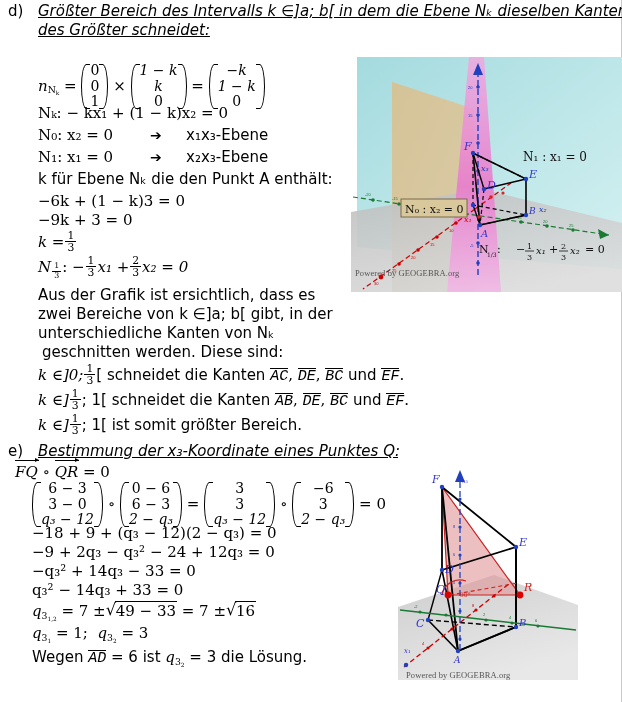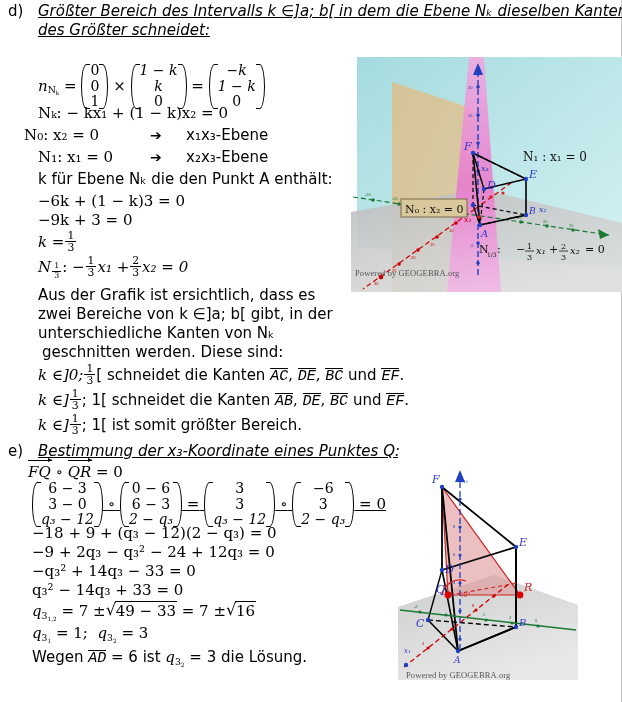--- a/index.html
+++ b/index.html
@@ -161,21 +161,21 @@
     <span>=</span>
     <span class="vec"><span class="rows">
       <span style="display:block" class="mi">−k</span>
       <span style="display:block" class="mi">1 − k</span>
       <span style="display:block">0</span>
     </span></span>
   </div>
 
   <div class="math" style="left:38px; top:104px;">Nₖ:  − kx₁ + (1 − k)x₂ = 0</div>
 
-  <div class="math" style="left:24px; top:126px;">N₀:  x₂ = 0</div>
+  <div class="math" style="left:38px; top:126px;">N₀:  x₂ = 0</div>
   <div class="txt arrow-glyph" style="left:150px; top:126px; color:#000;">➔</div>
   <div class="txt" style="left:186px; top:126px;">x₁x₃-Ebene</div>
 
   <div class="math" style="left:38px; top:148px;">N₁:  x₁ = 0</div>
   <div class="txt arrow-glyph" style="left:150px; top:148px; color:#000;">➔</div>
   <div class="txt" style="left:186px; top:148px;">x₂x₃-Ebene</div>
 
   <div class="txt" style="left:38px; top:170px;">k für Ebene Nₖ die den Punkt A enthält:</div>
 
   <div class="math" style="left:38px; top:192px;">−6k + (1 − k)3 = 0</div>
@@ -212,28 +212,28 @@
     <span class="mi ovl">EF</span><span>.</span>
   </div>
 
   <div class="math" style="left:38px; top:413px;">
     <span class="mi">k ∈]</span><span class="frac"><span class="num">1</span><span class="den">3</span></span><span style="font-family:'DejaVu Sans',sans-serif">; 1[ ist somit größter Bereich.</span>
   </div>
 
   <div class="marker" style="left:8px; top:442px;">e)</div>
   <div class="heading" style="left:38px; top:442px;"><span>Bestimmung der x₃-Koordinate eines Punktes Q:</span></div>
 
-  <div class="math" style="left:28px; top:463px;">
+  <div class="math" style="left:15px; top:463px;">
     <span class="mi vecarrow">FQ</span>
     <span>∘</span>
     <span class="mi vecarrow">QR</span>
     <span>= 0</span>
   </div>
 
-  <div class="mathline" style="left:32px; top:481px;text-decoration:underline;">
+  <div class="mathline" style="left:32px; top:481px;">
     <span class="vec"><span class="rows">
       <span style="display:block">6 − 3</span>
       <span style="display:block">3 − 0</span>
       <span style="display:block" class="mi">q₃ − 12</span>
     </span></span>
     <span>∘</span>
     <span class="vec"><span class="rows">
       <span style="display:block">0 − 6</span>
       <span style="display:block">6 − 3</span>
       <span style="display:block" class="mi">2 − q₃</span>

